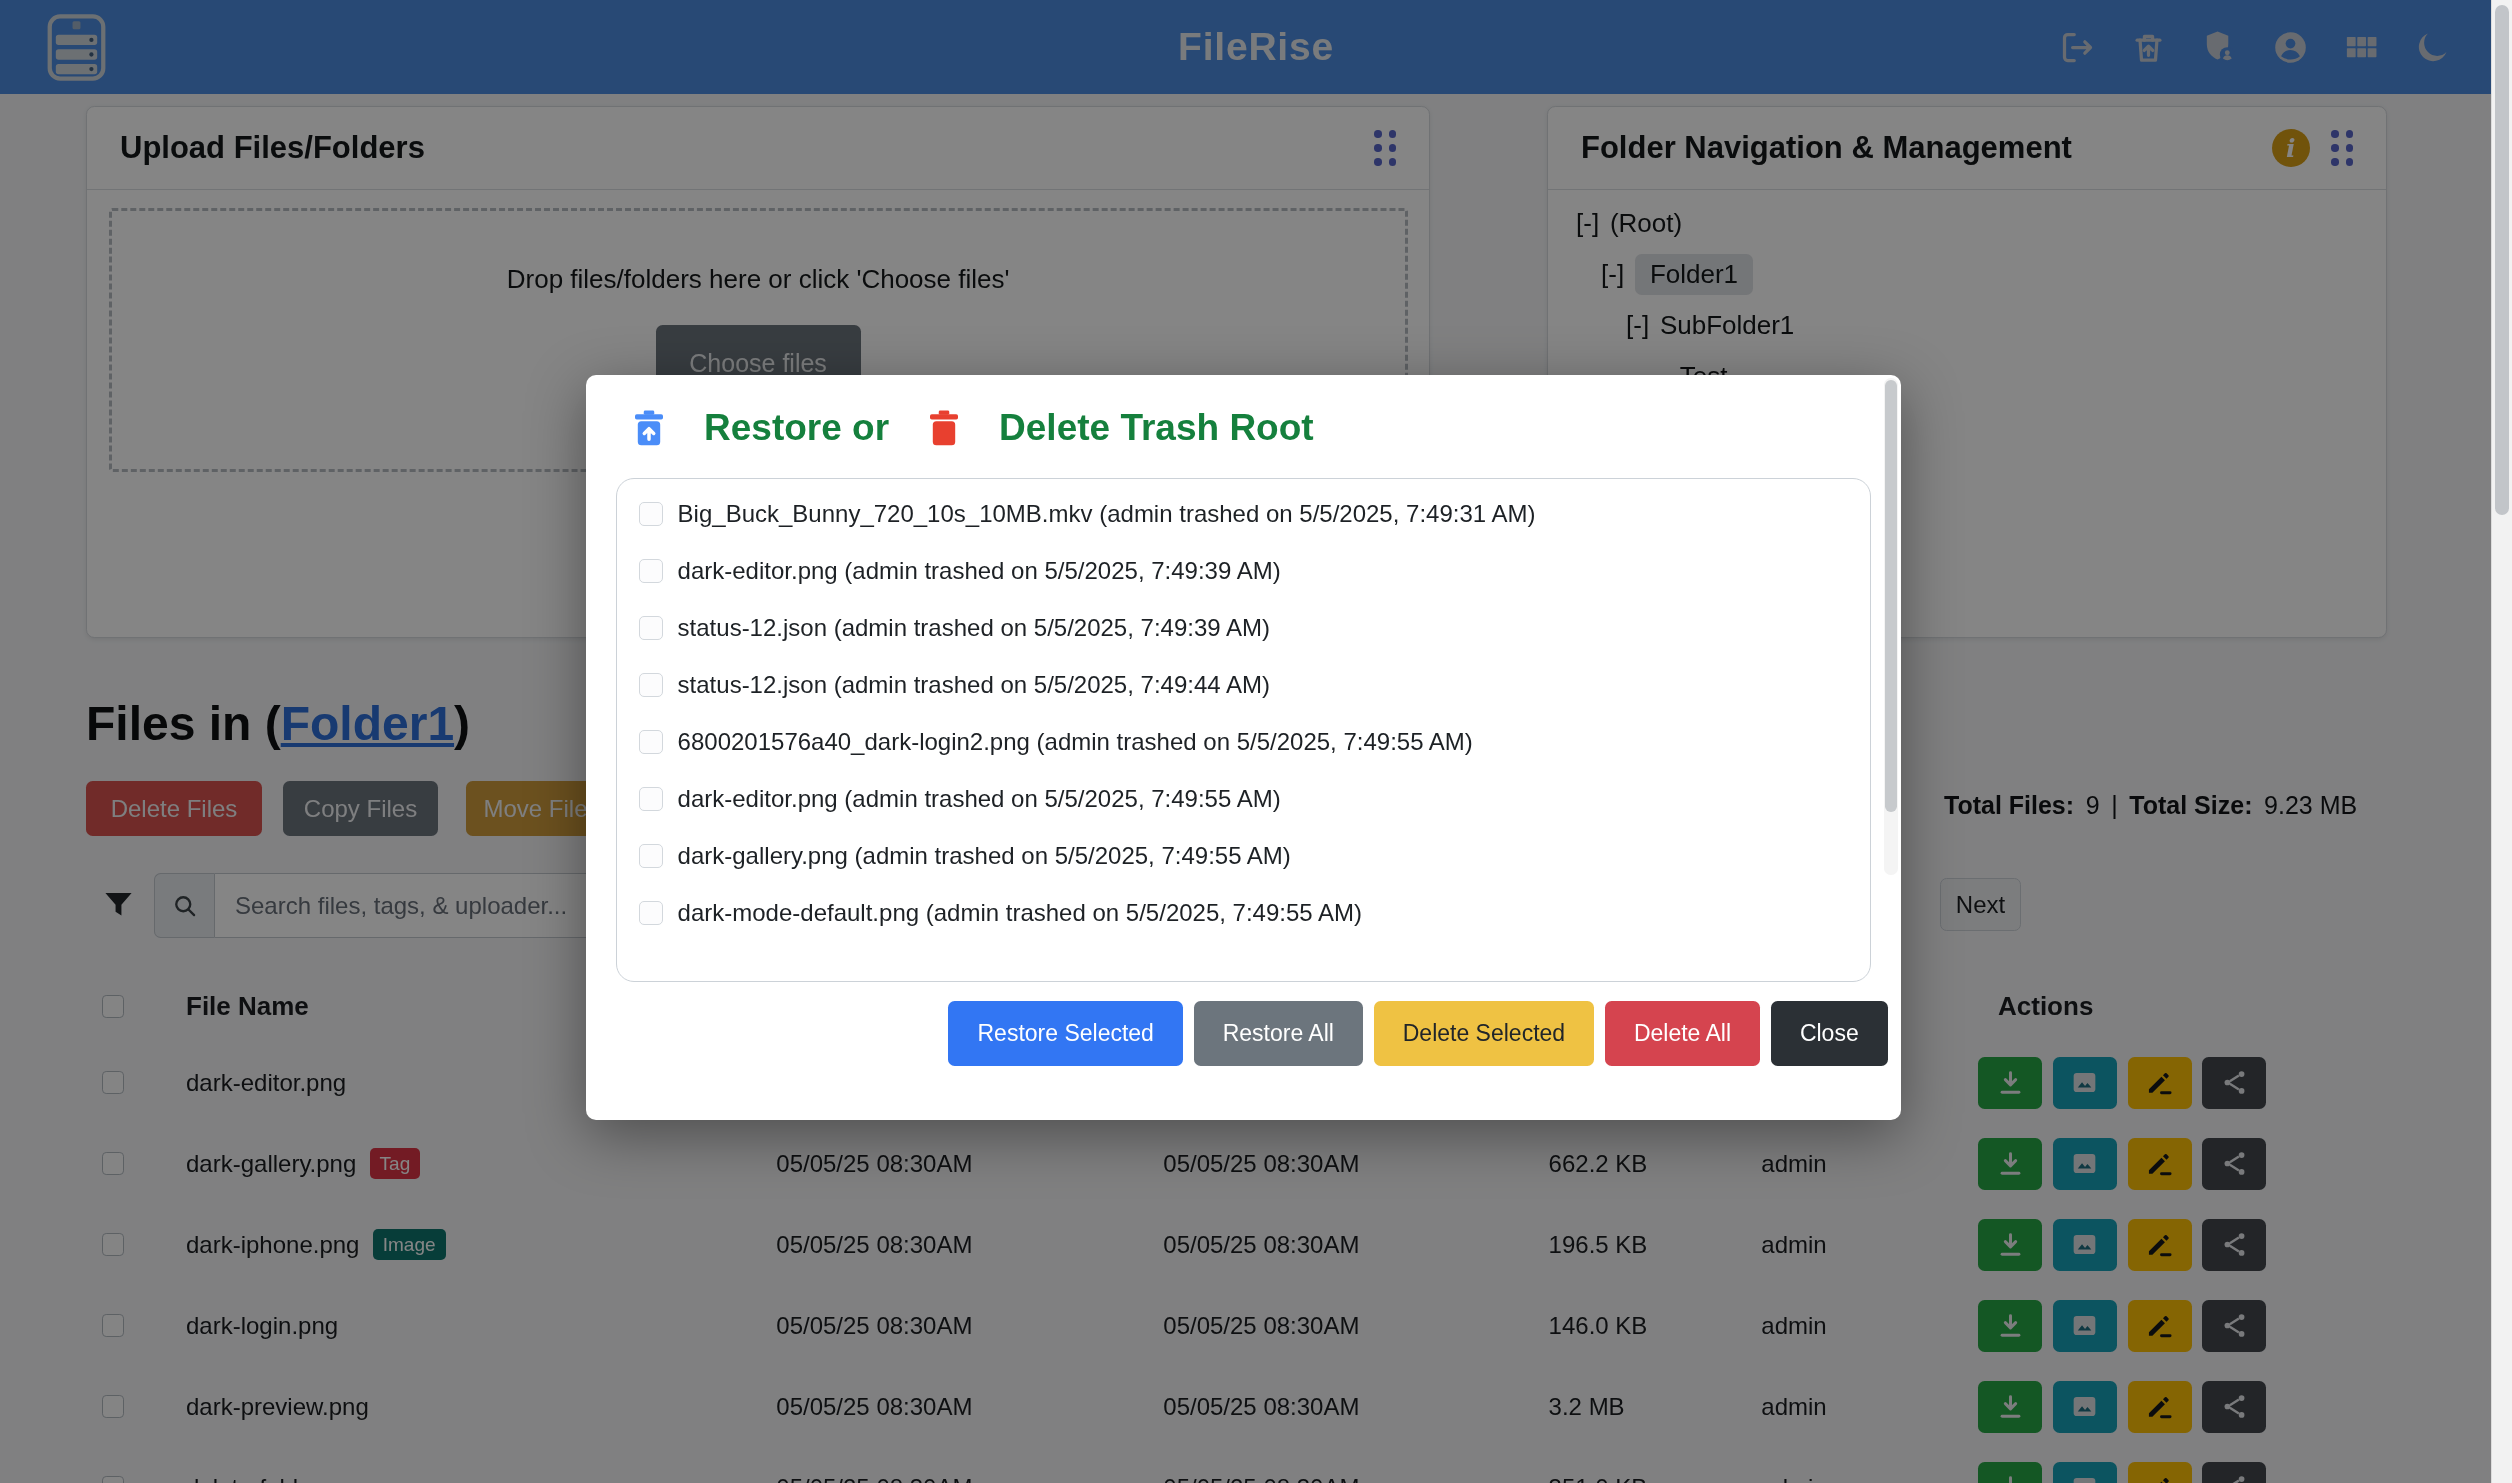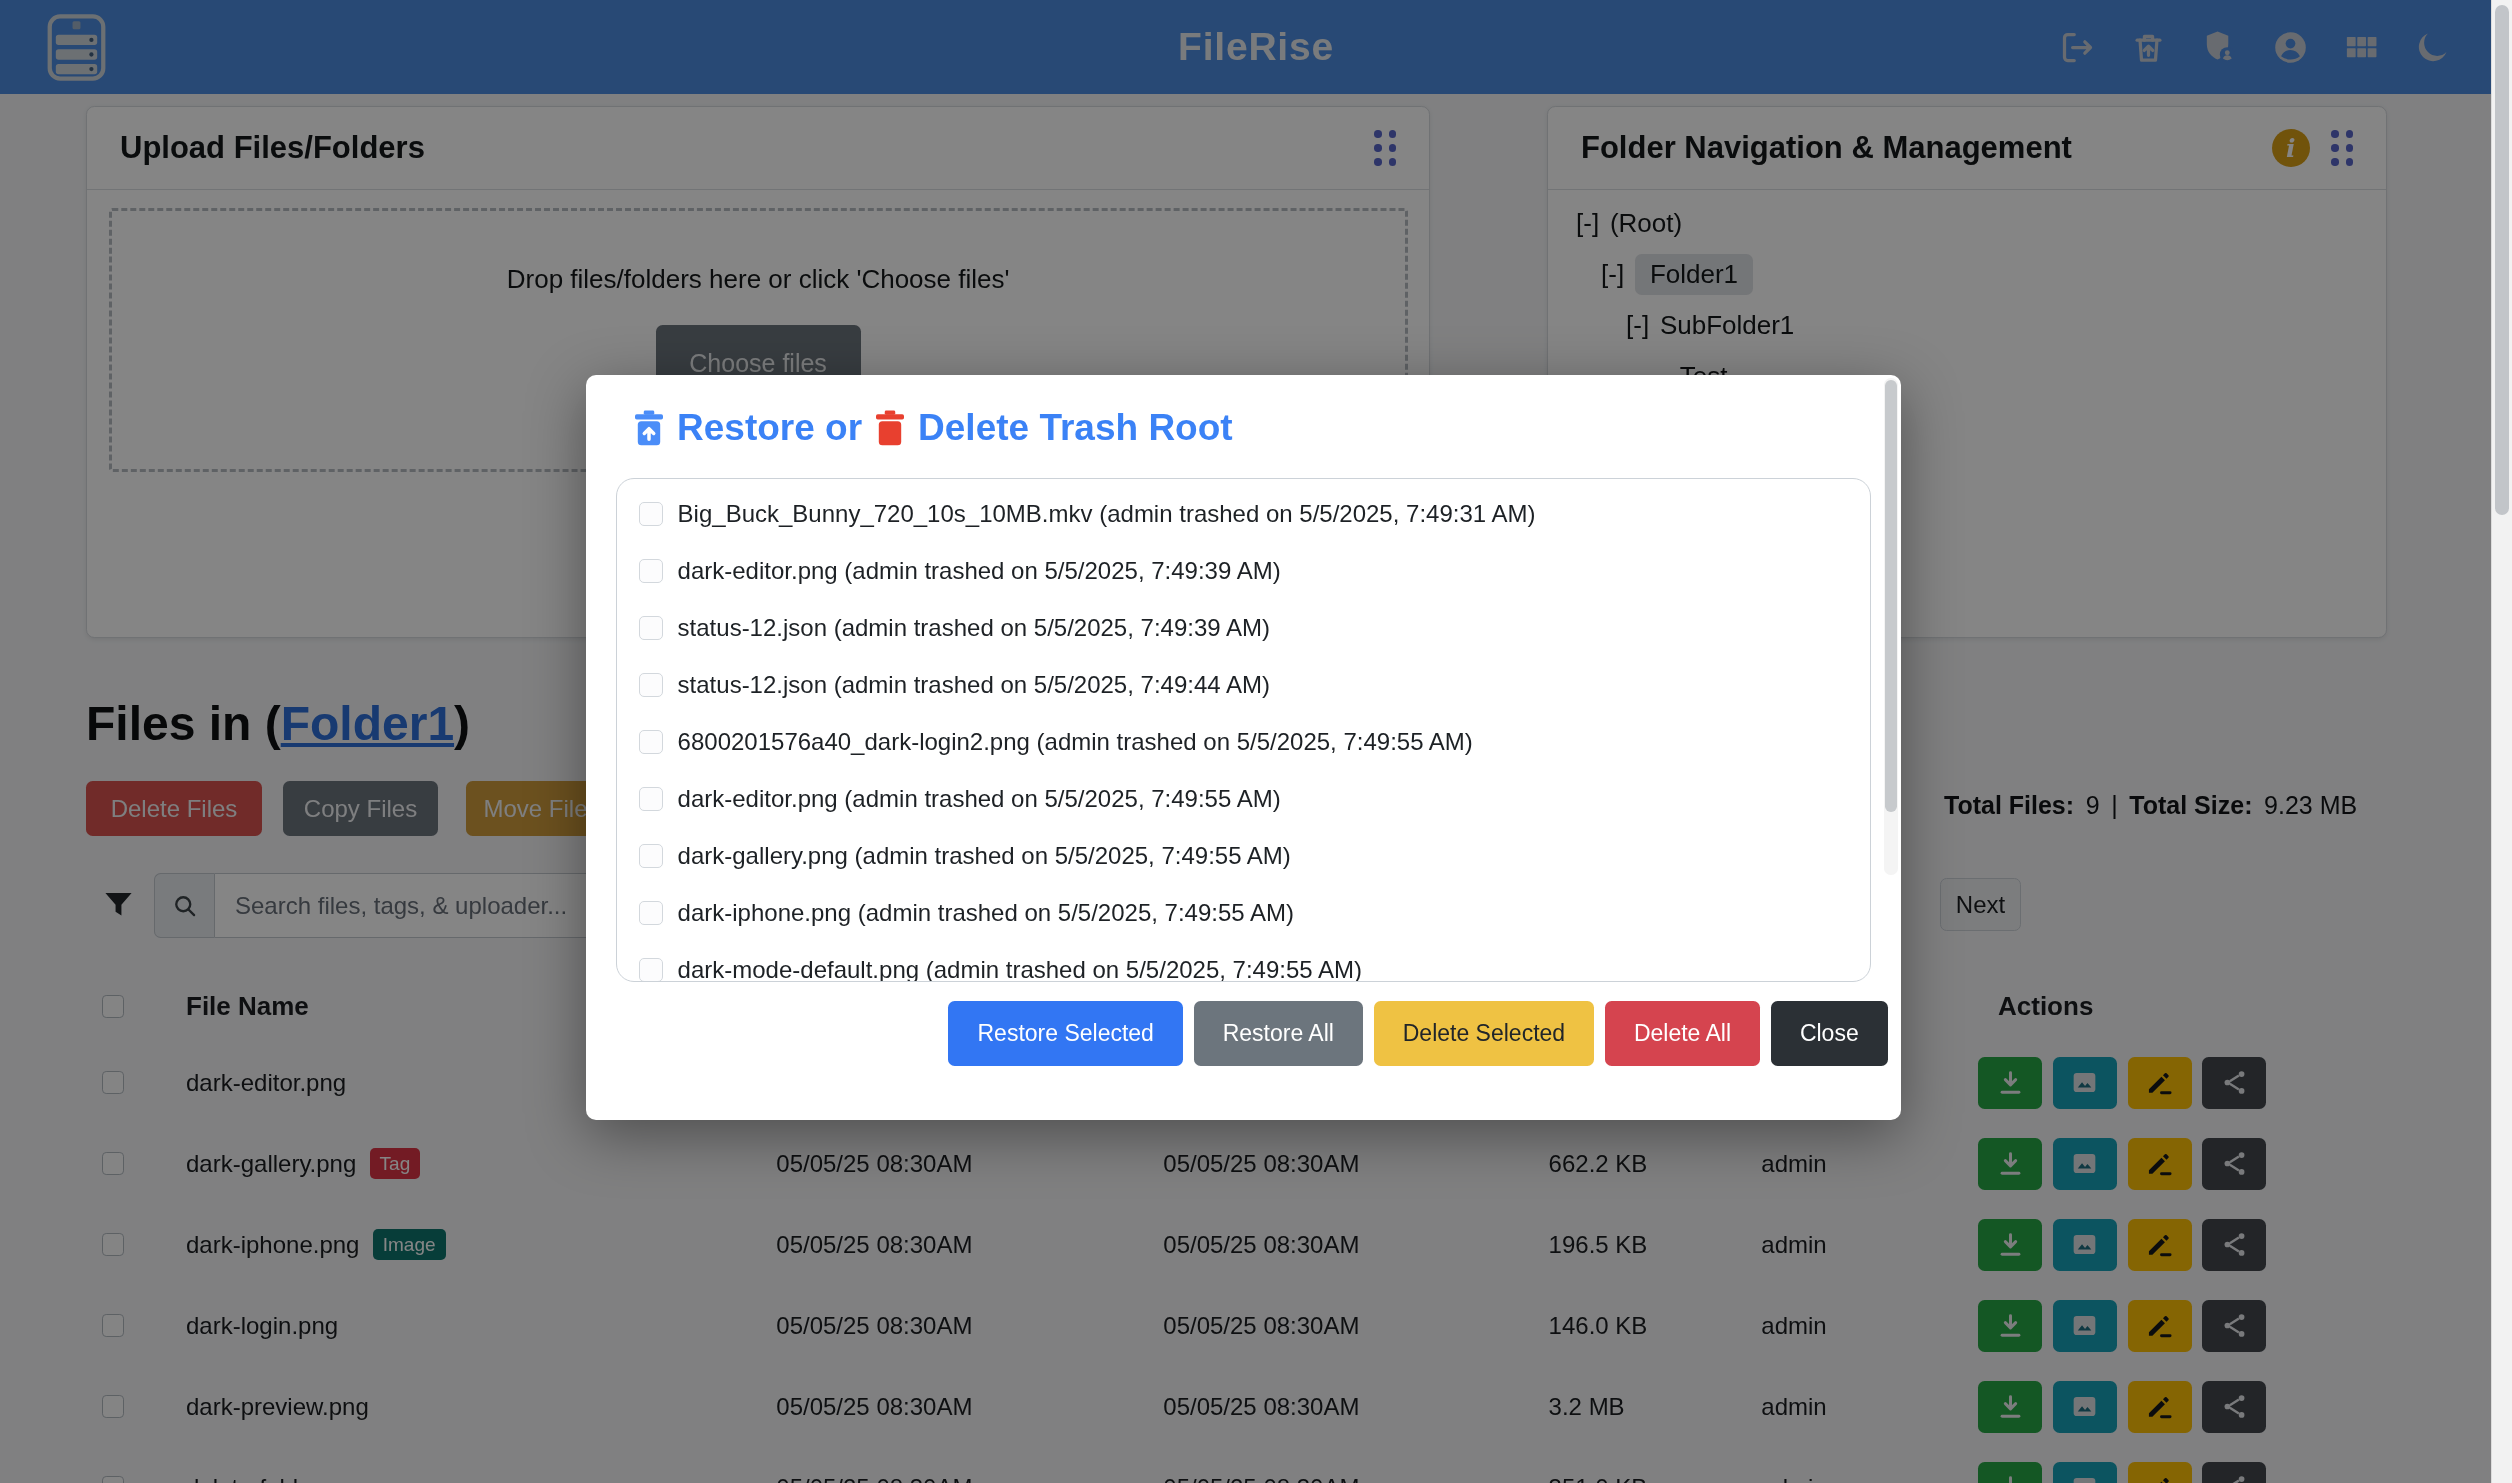--- a/index.html
+++ b/index.html
@@ -80,21 +80,21 @@
   .abtn.ed{background:var(--c-edit);}
   .abtn.sh{background:var(--c-share);}
 
   
   #overlay{position:absolute;left:0;top:0;width:2512px;height:1483px;background:rgba(0,0,0,0.48);z-index:40;}
   #page-scrollbar{position:absolute;right:0;top:0;width:21px;height:1483px;background:#f2f2f2;border-left:0.8px solid #dcdcdc;z-index:45;}
   #page-scroll-thumb{position:absolute;left:3.3px;top:5px;width:14px;height:510px;background:#c2c5c9;border-radius:7.5px;cursor:pointer;}
 
   
   #modal{position:absolute;left:586px;top:375px;width:1315px;height:745px;background:#ffffff;border-radius:10px;box-shadow:0 15px 58px rgba(0,0,0,0.4);z-index:100;}
-  #modal-title{position:absolute;left:42px;top:32px;display:flex;align-items:flex-end;gap:7px;font-size:37px;font-weight:bold;color:#3b82f6;}
+  #modal-title{position:absolute;left:42px;top:32px;display:flex;align-items:flex-end;gap:34px;font-size:37px;font-weight:bold;color:#15803d;}
   #modal-title svg{width:42px;height:42px;}
   #trash-list{position:absolute;left:30px;top:103px;width:1255px;height:504px;border:1.7px solid #ccd2d8;border-radius:18px;overflow:hidden;padding:6.6px 0 0 21.6px;background:#fff;}
   .trash-item{height:57px;display:flex;align-items:center;gap:15px;font-size:24px;color:#1d2125;}
   .mcb{width:24px;height:24px;border:1.7px solid #d3d8dd;border-radius:5px;background:#fcfcfd;flex:none;cursor:pointer;}
   #list-scrollbar{position:absolute;right:3.3px;top:3.3px;width:13.3px;height:497px;background:#f4f4f4;border-radius:6.6px;}
   #list-thumb{position:absolute;left:0.8px;top:1.7px;width:11.6px;height:432px;background:#c7cacd;border-radius:5.8px;cursor:pointer;}
   #modal-buttons{position:absolute;right:13.3px;top:626px;display:flex;gap:10.8px;}
   .m-btn{height:65px;padding:0 29px;border:none;border-radius:6.6px;font-size:23px;font-weight:500;cursor:pointer;font-family:inherit;text-align:center;}
 </style>
 </head>
@@ -550,24 +550,20 @@
       <div class="trash-item">
     <span class="mcb"></span>
     <span>dark-editor.png (admin trashed on 5/5/2025, 7:49:55 AM)</span>
   </div>
       <div class="trash-item">
     <span class="mcb"></span>
     <span>dark-gallery.png (admin trashed on 5/5/2025, 7:49:55 AM)</span>
   </div>
       <div class="trash-item">
     <span class="mcb"></span>
-    <span>dark-iphone.png (admin trashed on 5/5/2025, 7:49:55 AM)</span>
-  </div>
-      <div class="trash-item">
-    <span class="mcb"></span>
     <span>dark-mode-default.png (admin trashed on 5/5/2025, 7:49:55 AM)</span>
   </div>
     </div>
   <div id="list-scrollbar">
     <div id="list-thumb"></div>
   </div>
   <div id="modal-buttons">
       <button class="m-btn" style="background: rgb(50, 118, 243); color: rgb(255, 255, 255);">Restore Selected</button>
       <button class="m-btn" style="background: rgb(108, 117, 125); color: rgb(255, 255, 255);">Restore All</button>
       <button class="m-btn" style="background: rgb(239, 194, 67); color: rgb(33, 37, 41);">Delete Selected</button>

